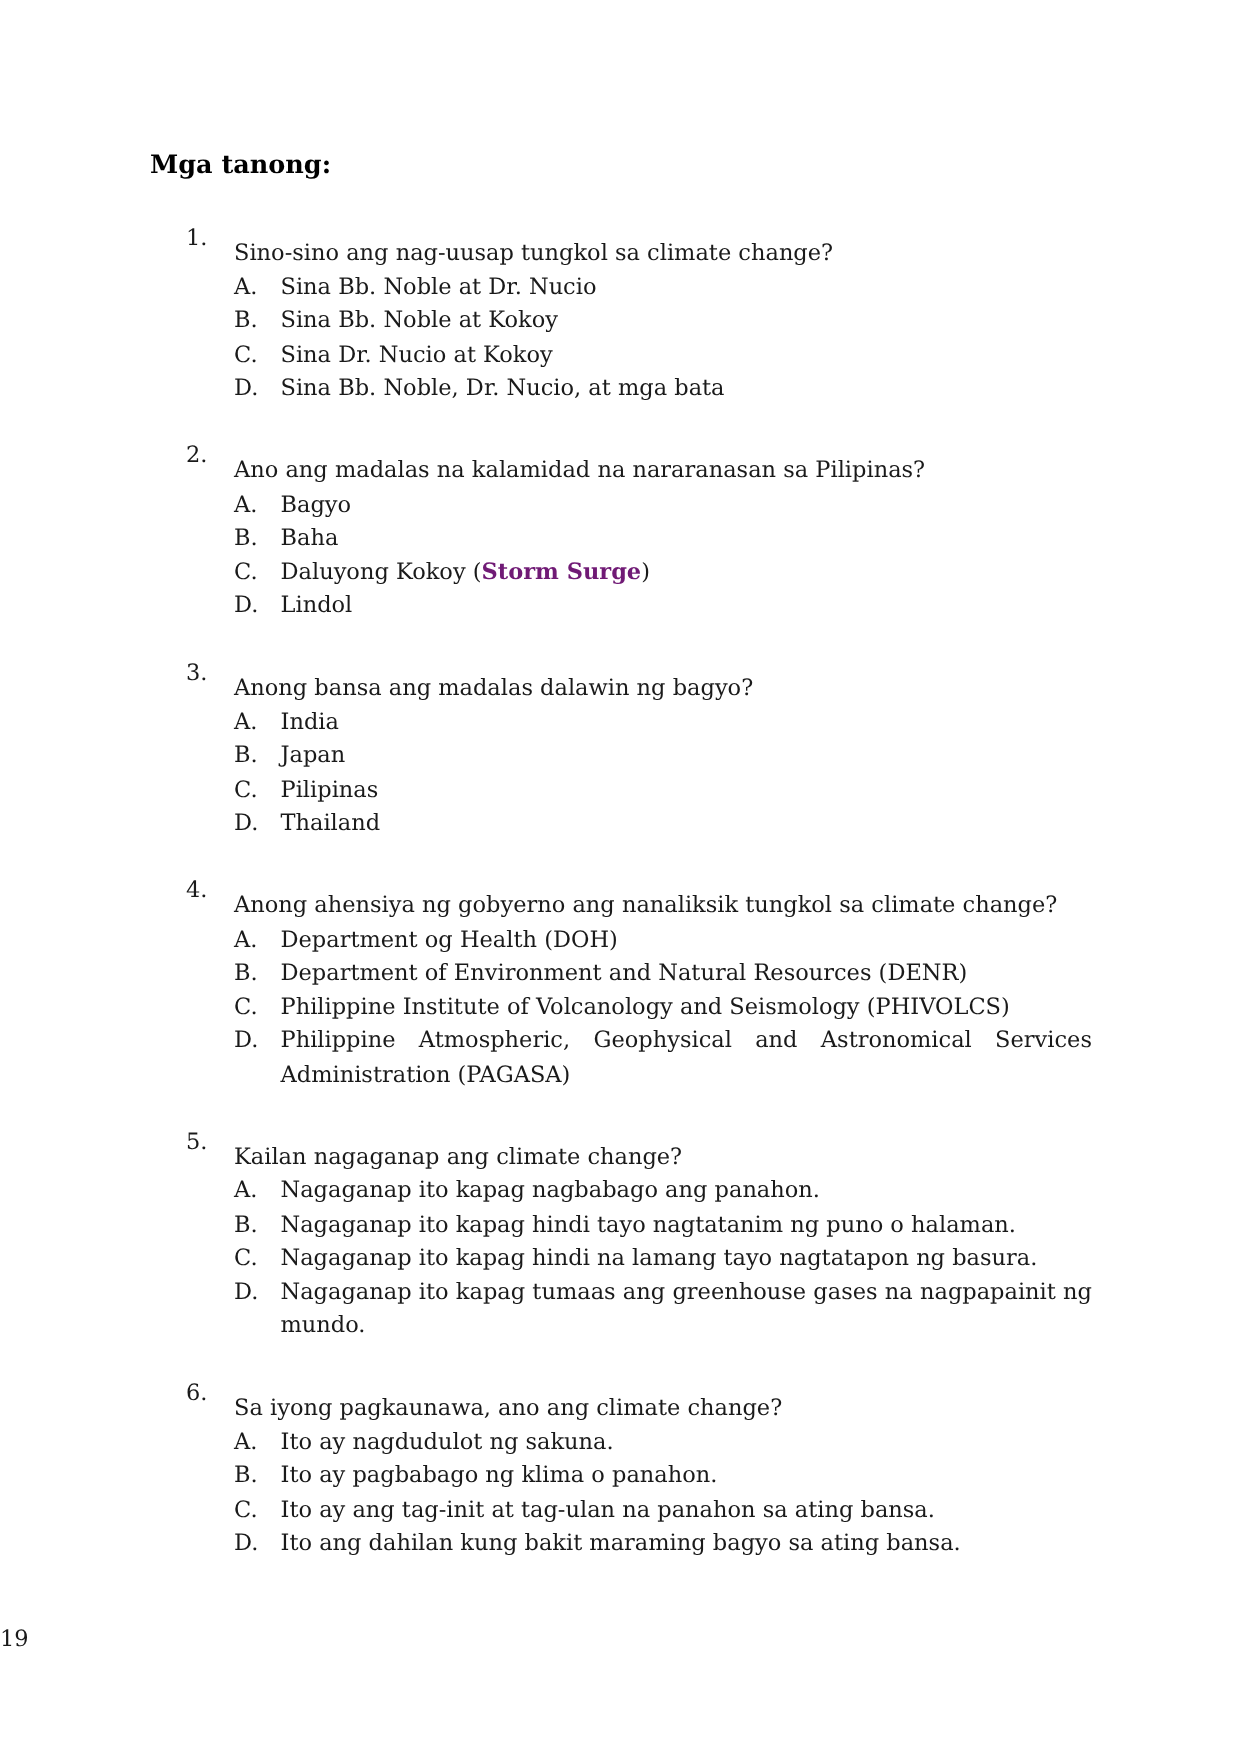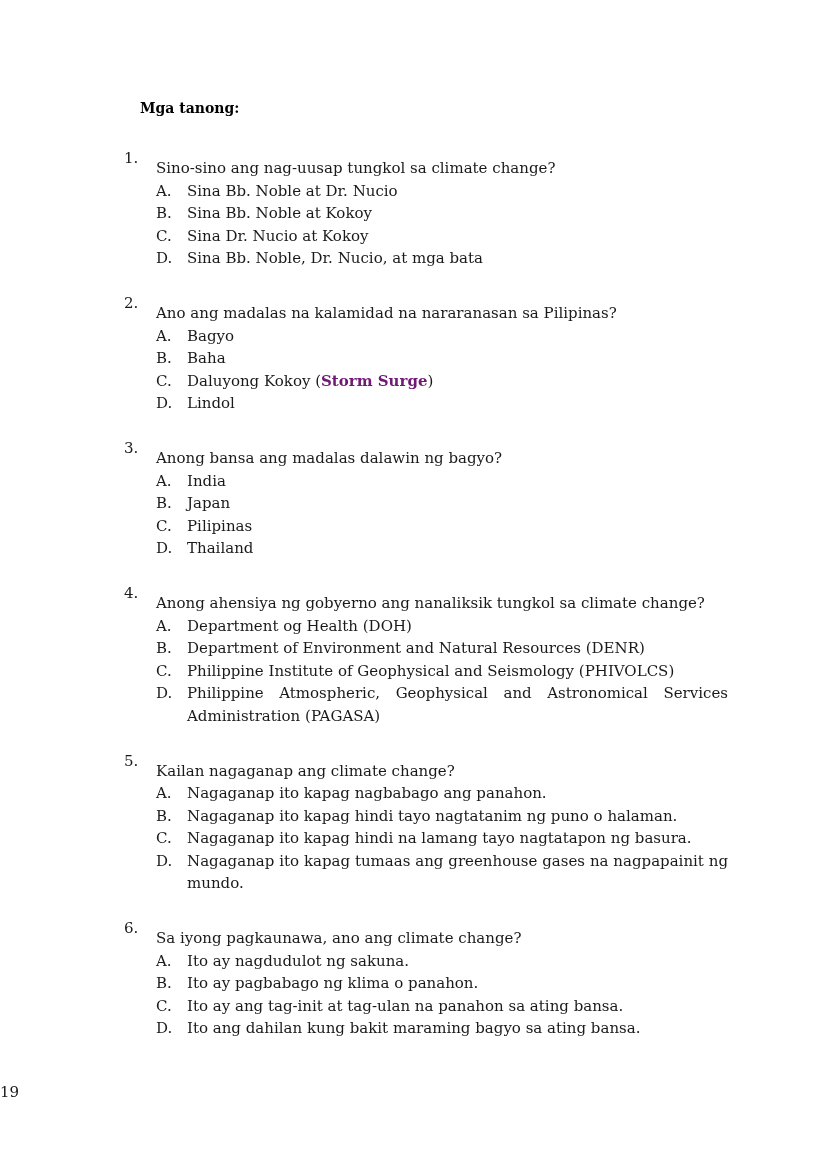--- a/index.html
+++ b/index.html
@@ -3,23 +3,22 @@
   <meta charset="utf-8">
   <style>
     html, body { margin: 0; padding: 0; background: #ffffff; }
     body {
       width: 826px; height: 1169px; position: relative; overflow: hidden;
       font-family: "DejaVu Serif", "Liberation Serif", serif;
       color: #1a1a1a;
     }
     .heading {
       position: absolute; left: 100px; top: 100px;
-      font-family: "DejaVu Serif", serif; font-weight: bold; font-size: 14px;
+      font-family: "DejaVu Serif", serif; font-weight: bold; font-size: 17px;
       color: #000;
-      margin-left: 40px;
     }
     .questions { position: absolute; left: 124px; top: 147px; width: 604px; }
     .q { margin-bottom: 22.5px; }
     .q-row { display: flex; font-size: 15px; line-height: 22.5px; }
     .q-num { width: 32px; flex: 0 0 32px; }
     .q-text { flex: 1; text-align: justify; margin-top: 10px; }
     .opts { margin-left: 32px; }
     .opt { display: flex; font-size: 15px; line-height: 22.5px; }
     .opt-letter { width: 31px; flex: 0 0 31px; }
     .opt-text { flex: 1; text-align: justify; text-align-last: left; }
@@ -120,21 +119,21 @@
       <div class="opt">
           <span class="opt-letter">A.</span>
           <span class="opt-text">Department og Health (DOH)</span>
         </div>
       <div class="opt">
           <span class="opt-letter">B.</span>
           <span class="opt-text">Department of Environment and Natural Resources (DENR)</span>
         </div>
       <div class="opt">
           <span class="opt-letter">C.</span>
-          <span class="opt-text">Philippine Institute of Geophysical and Seismology (PHIVOLCS)</span>
+          <span class="opt-text">Philippine Institute of Volcanology and Seismology (PHIVOLCS)</span>
         </div>
       <div class="opt">
           <span class="opt-letter">D.</span>
           <span class="opt-text">Philippine Atmospheric, Geophysical and Astronomical Services Administration (PAGASA)</span>
         </div>
     </div>
   </div>
 
   <div class="q">
     <div class="q-row">

